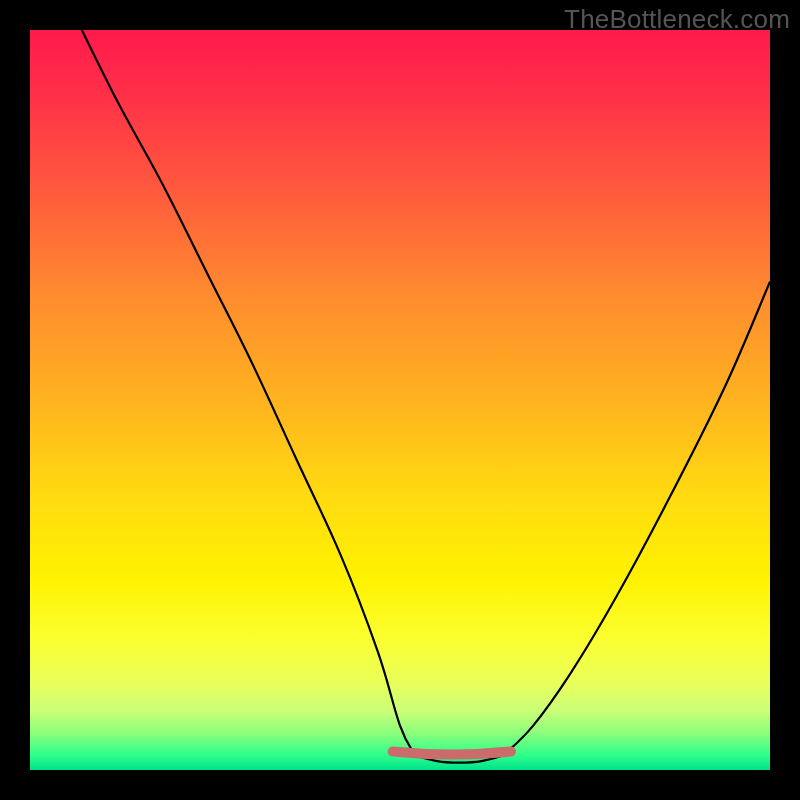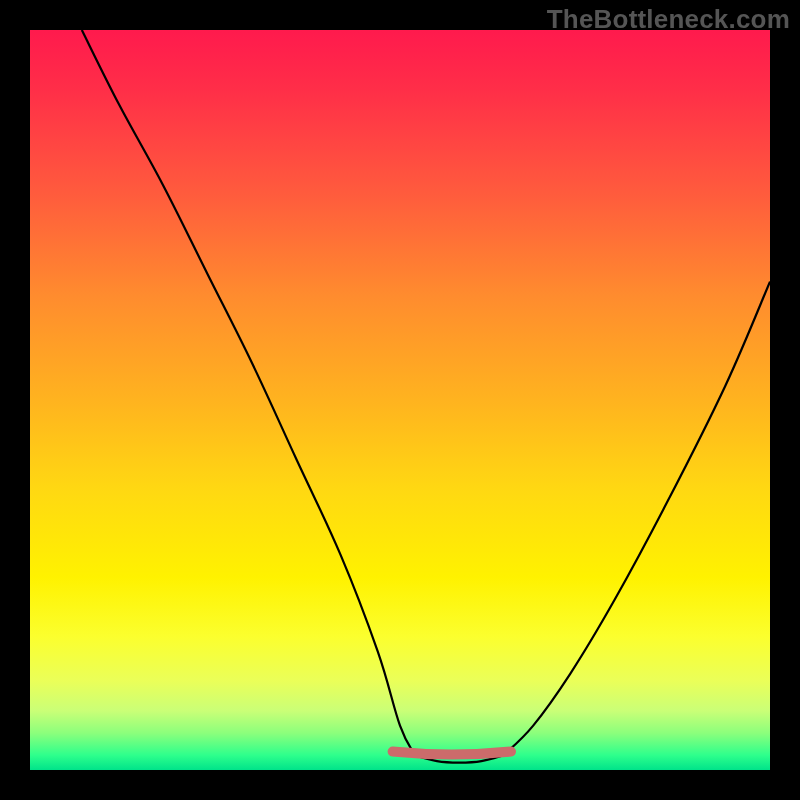--- a/index.html
+++ b/index.html
@@ -44,21 +44,21 @@
       #8cff7c 95%,
       #2eff8c 98%,
       #00e38a 100%
     );
   }
   .watermark {
     position: absolute;
     top: 4px;
     right: 10px;
     font-size: 26px;
-    font-weight: 700;
+    font-weight: 400;
     color: #555;
     letter-spacing: 0.2px;
     user-select: none;
   }
   svg.curves {
     position: absolute;
     inset: 0;
   }
 </style>
 </head>

